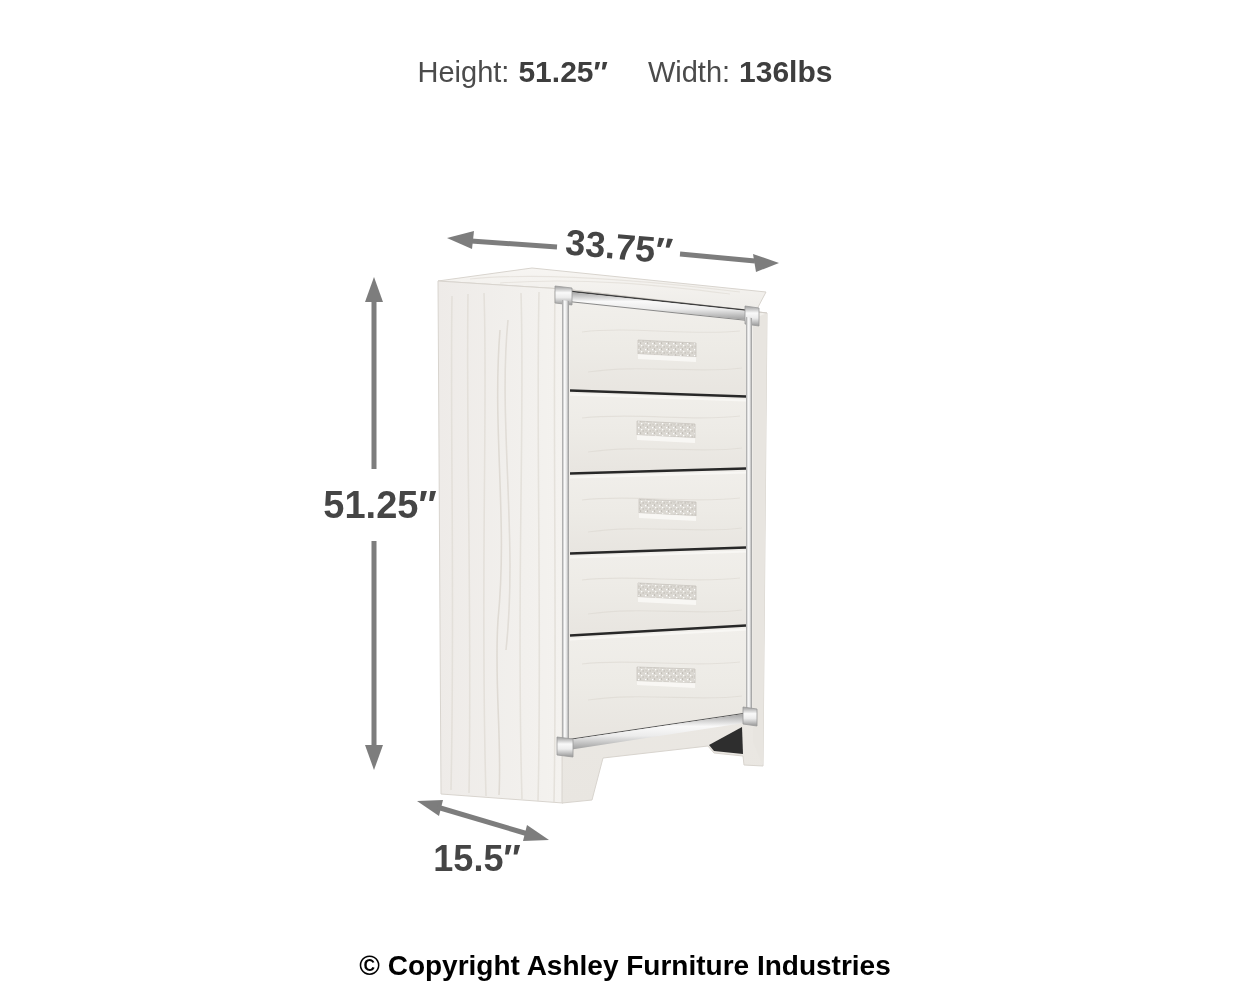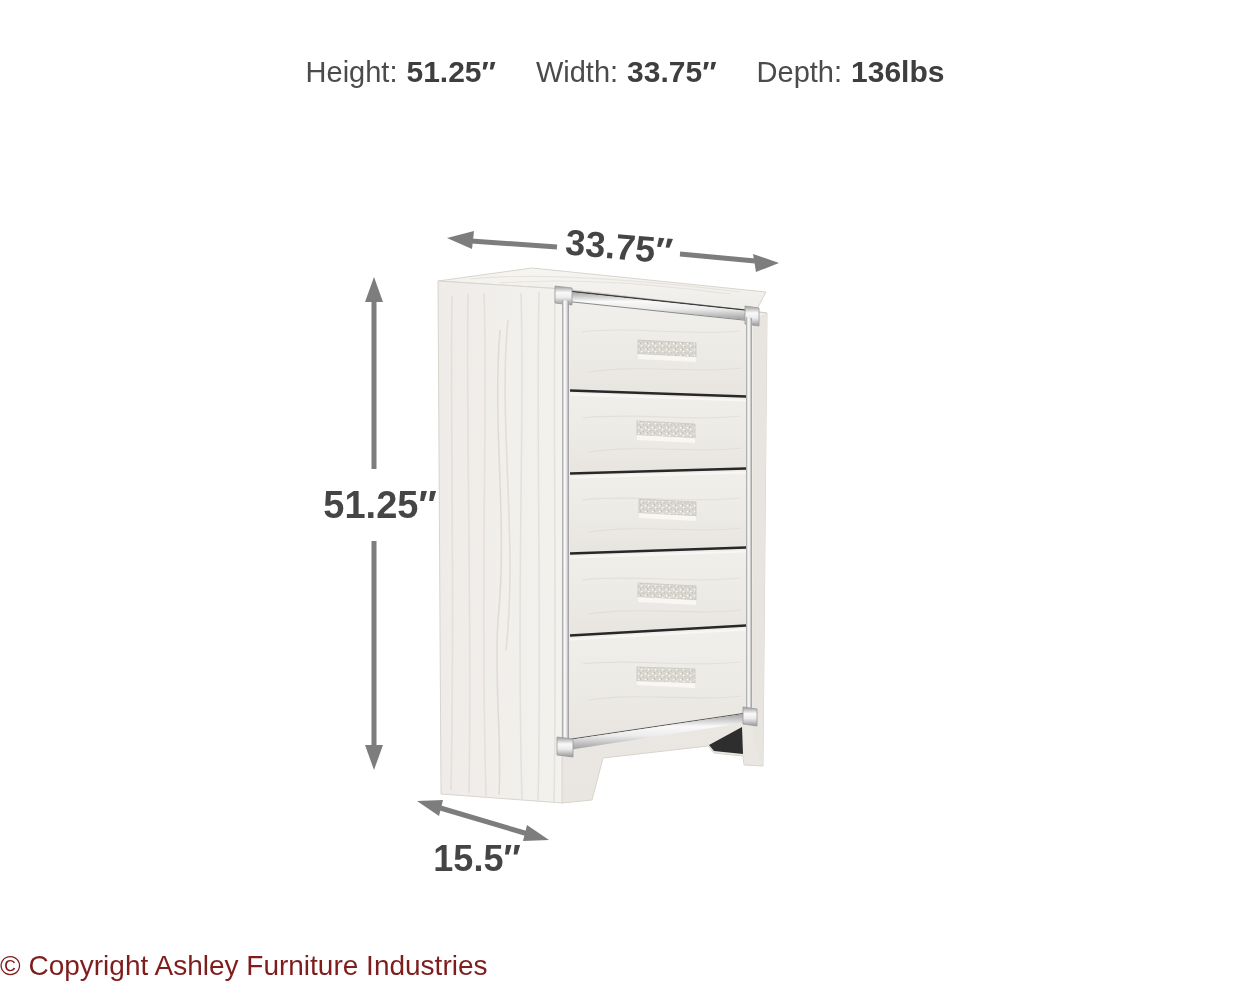--- a/index.html
+++ b/index.html
@@ -13,33 +13,32 @@
     color:#4b4b4b;font-size:29px;letter-spacing:0;margin-top:8px;
   }
   .spec-item{white-space:nowrap;}
   .spec-label{font-weight:400;margin-right:9px;}
   .spec-value{font-weight:700;color:#3e3e3e;font-size:30px;}
   .diagram-svg{position:absolute;left:0;top:0;width:1250px;height:1000px;}
   .dim-label{
     font-family:"Liberation Sans",sans-serif;font-weight:700;fill:#454545;
   }
   .copyright{
-    position:absolute;top:950px;left:0;width:100%;
-    font-size:28px;color:#7f1d1d;font-weight:400;
+    position:absolute;top:950px;left:0;width:100%;text-align:center;
+    font-size:28px;color:#000000;font-weight:700;
   }
 </style>
 </head>
 <body>
 
 <div class="page">
 
   <div class="spec-header">
     <span class="spec-item"><span class="spec-label">Height:</span><span class="spec-value">51.25″</span></span>
-    <span class="spec-item"><span class="spec-label">Width:</span><span class="spec-value">33.75″</span></span>
-    <span class="spec-item"><span class="spec-label">Depth:</span><span class="spec-value">136lbs</span></span>
+    <span class="spec-item"><span class="spec-label">Width:</span><span class="spec-value">136lbs</span></span>
   </div>
 
   <svg class="diagram-svg" viewBox="0 0 1250 1000">
     <defs>
       <linearGradient id="gradTop" x1="0" y1="0" x2="0" y2="1">
         <stop offset="0" stop-color="#f7f5f2"></stop>
           <stop offset="1" stop-color="#eeece8"></stop>
       </linearGradient>
       <linearGradient id="gradSide" x1="0" y1="0" x2="1" y2="0">
         <stop offset="0" stop-color="#eeebe8"></stop>

